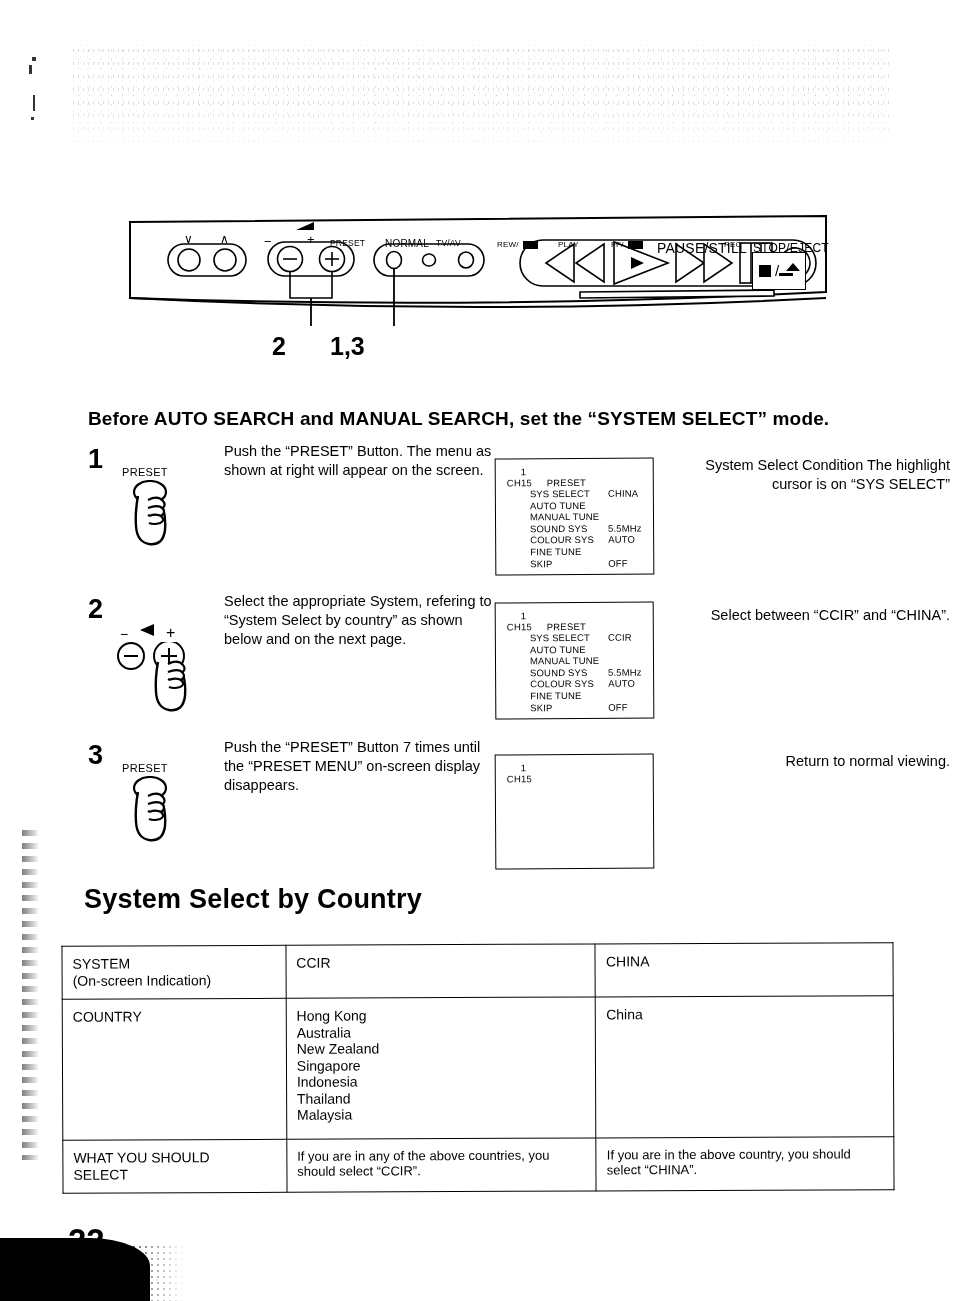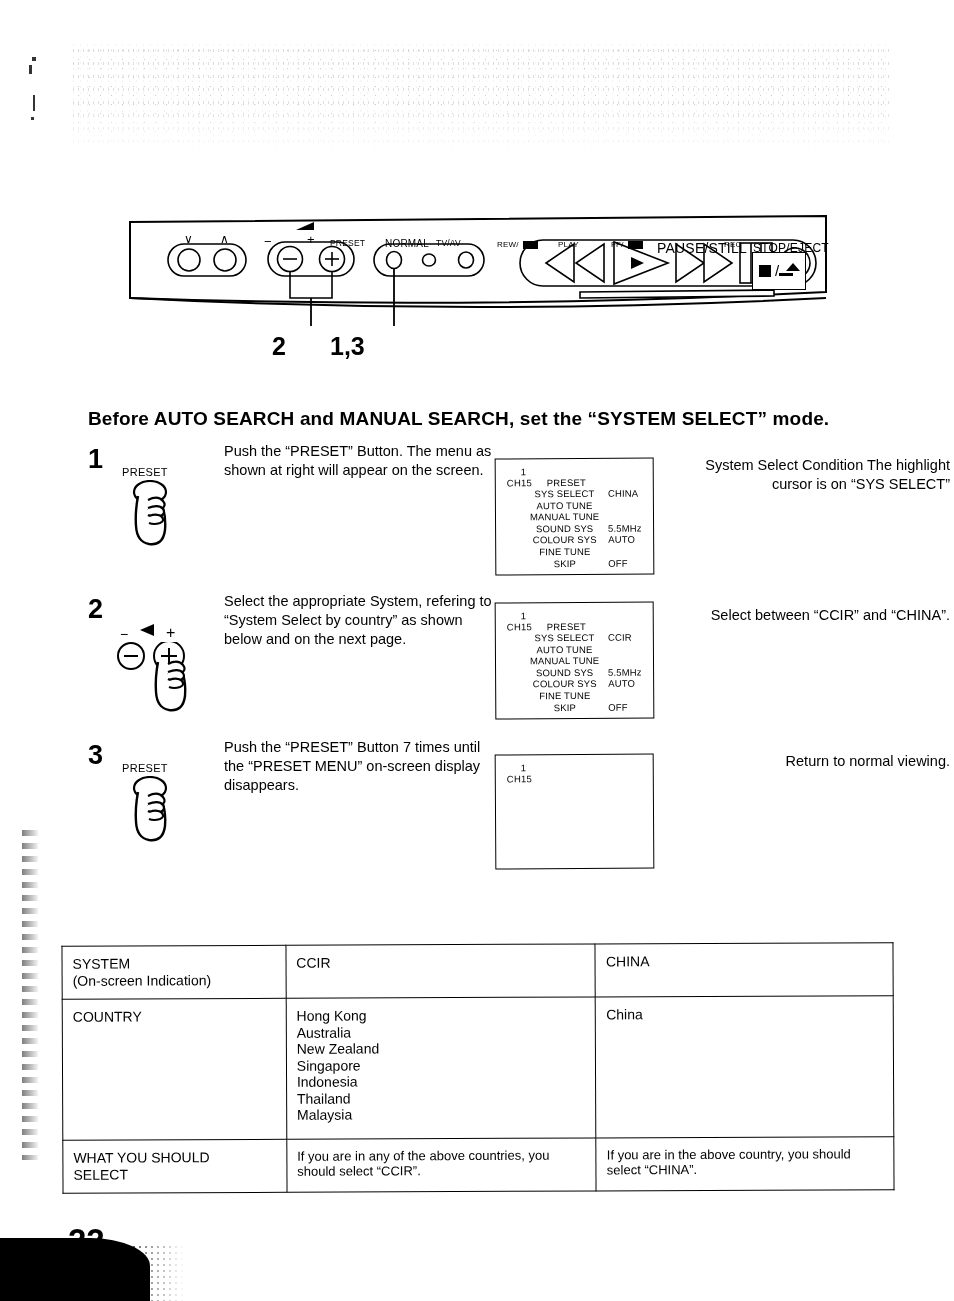--- a/index.html
+++ b/index.html
@@ -102,21 +102,21 @@
   #osd-2 { top:6px; }
   #osd-3 { top:12px; height:113px; }
   .osd-ch {
     position:absolute; left:11px; top:7px;
     font-size:9.5px; line-height:11px; letter-spacing:.2px;
   }
   .osd-ch .ch-one { display:block; margin-left:14px; }
   .osd-ch .ch-row { display:block; }
   .osd-ch .ch-row .ch-preset { margin-left:12px; }
   .osd-list { position:absolute; left:34px; top:29px; font-size:9.5px; line-height:11.6px; }
-  .osd-list div { white-space:nowrap; letter-spacing:.15px;text-align:center; }
+  .osd-list div { white-space:nowrap; letter-spacing:.15px; }
   .osd-vals { position:absolute; left:112px; top:29px; font-size:9.5px; line-height:11.6px; }
   .osd-vals div { white-space:nowrap; letter-spacing:.15px; height:11.6px; }
 
   
   #country-table {
     position:absolute; left:62px; top:944px; width:832px; height:248px;
     transform:rotate(-.25deg);
   }
   #country-table table {
     width:100%; height:100%; border-collapse:collapse;
@@ -351,20 +351,21 @@
         <span class="ch-one">1</span>
         <span class="ch-row">
           <span>CH15</span>
         </span>
       </div>
     </div>
 
     <div class="step-note">Return to normal viewing.</div>
   </div>
 
+  <div class="h-section" id="country-table-title">System Select by Country</div>
 
   <div id="country-table">
     <table>
       <tbody>
           <tr>
         <td class="col-label">
           <div>SYSTEM</div>
           <div>(On-screen Indication)</div>
         </td>
         <td class="col-ccir vmid">CCIR</td>

